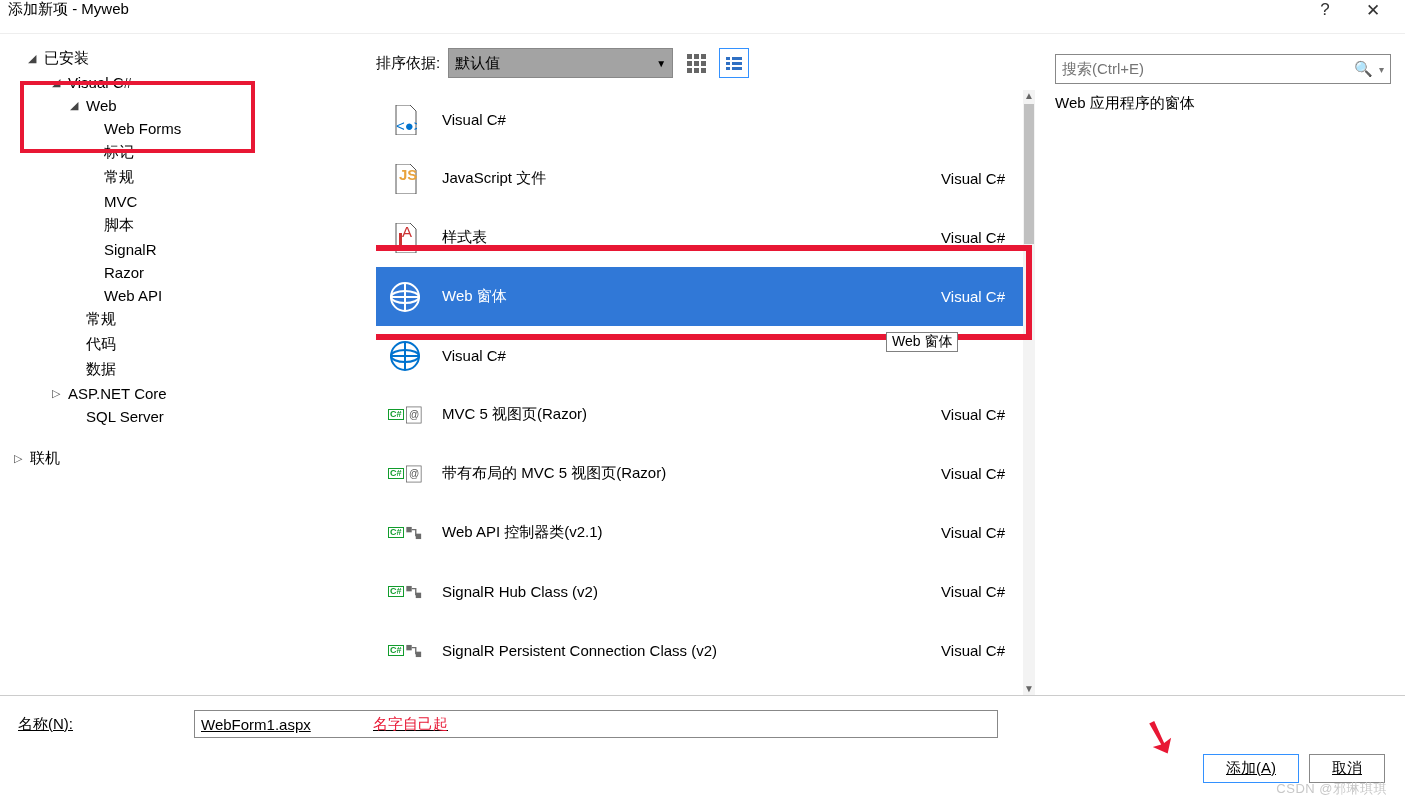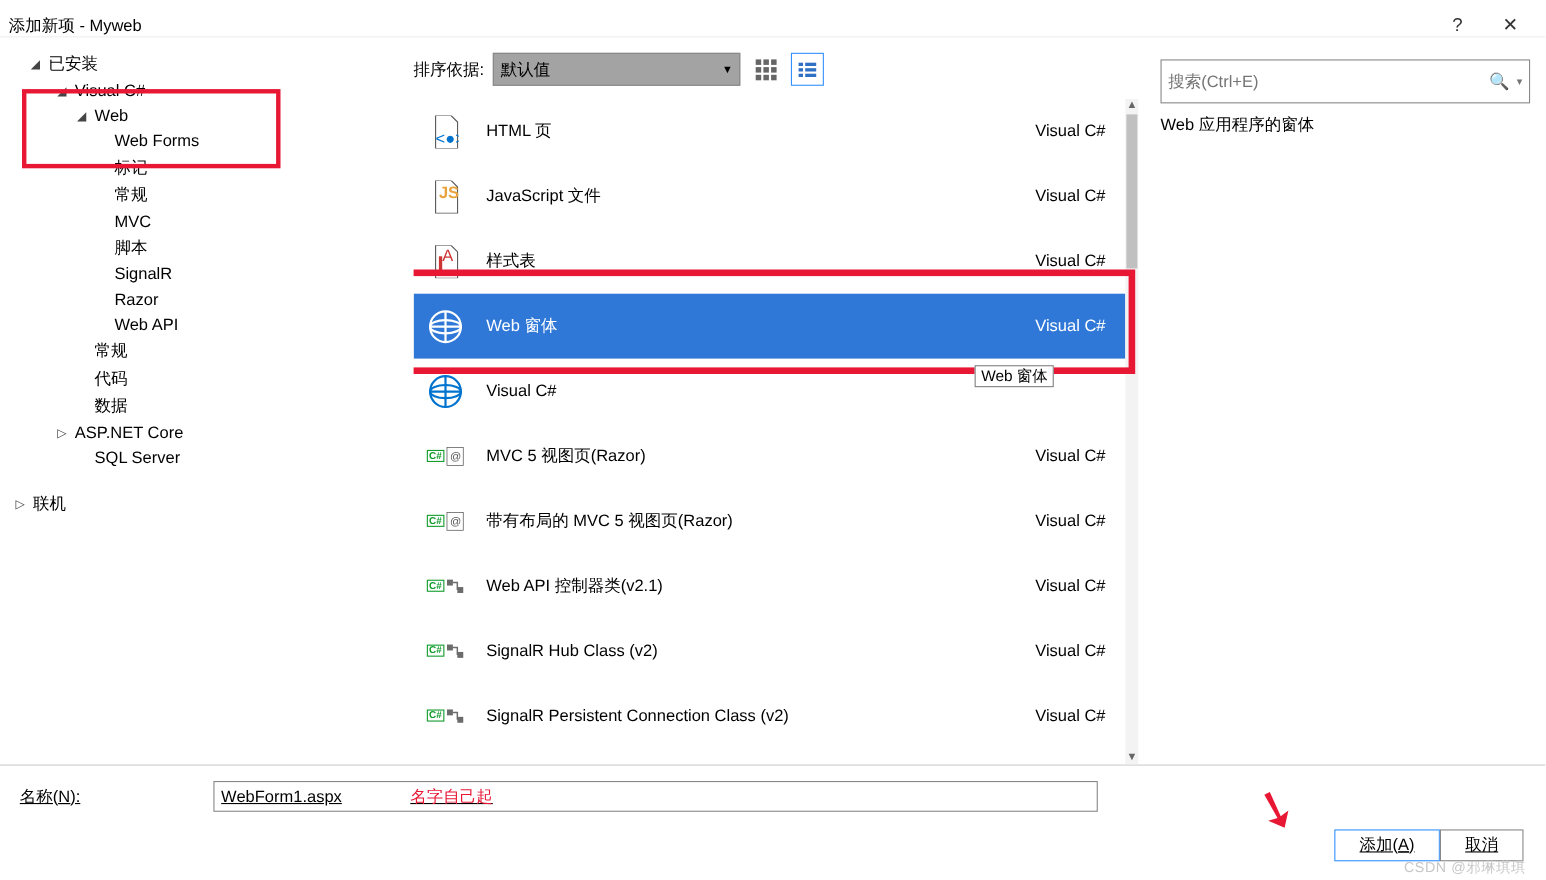--- a/index.html
+++ b/index.html
@@ -1,19 +1,19 @@
 <!DOCTYPE html>
 <html><head>
 <meta charset="utf-8">
 <style>
   :root { --border:#ccc; --blue:#0b6ed1; --select:#3078d7; --red:#e81734; }
   * { font-family: "Microsoft YaHei", Tahoma, Arial, sans-serif; font-size:15px; box-sizing:border-box; }
   body { margin:0; background:#fff; width:1405px; height:800px; position:relative; overflow:hidden; }
 
-  .titlebar { height:34px; display:flex; align-items:flex-end; padding:0 8px; border-bottom:1px solid #eee; }
+  .titlebar { height:34px; display:flex; align-items:flex-start; padding:0 8px; border-bottom:1px solid #eee; }
   .title { flex:1; }
   .tb-ctrl { width:48px; text-align:center; font-size:17px; color:#333; }
 
   .main { display:flex; height:662px; border-bottom:1px solid var(--border); }
   .left { width:375px; padding:12px 0 0 10px; overflow:hidden; position:relative; }
   .tree-item { padding:3px 0 3px 0; display:flex; align-items:center; gap:2px; }
   .caret { width:14px; display:inline-block; font-size:11px; color:#444; }
   .caret.none { opacity:0; }
   .lbl { }
   .ind1 { padding-left:18px; } .ind2 { padding-left:42px; } .ind3 { padding-left:78px; }
@@ -46,34 +46,34 @@
   .csharp-badge .cs{font-size:9px;font-weight:bold;color:#119c2c;background:#fff;border:1px solid #119c2c;padding:0 1px;line-height:9px;margin-right:1px;}
   .csharp-badge svg{display:block;}
   .scroll-track { position:absolute; right:0; top:0; width:12px; height:100%; background:#f3f3f3; }
   .scroll-thumb { position:absolute; left:1px; width:10px; top:0; height:140px; background:#c0c0c0; }
   .scroll-arrow { position:absolute; left:0; width:12px; height:12px; font-size:10px; text-align:center; color:#666; }
 
   .red-box2 { position:absolute; border:6px solid var(--red); left:-17px; top:155px; width:673px; height:95px; pointer-events:none; }
   .list-wrap .tooltip-box { position:absolute; border:1px solid #808080; padding:0px 5px; font-size:14px; background:#fff; left:510px; top:242px; }
 
   .right { width:370px; padding:12px 14px 0 20px; position:relative; }
-  .search { height:40px; border:1px solid #888; display:flex; align-items:center; padding:0 6px; color:#757575; margin-top:8px; }
+  .search { height:30px; border:1px solid #888; display:flex; align-items:center; padding:0 6px; color:#757575; margin-top:8px; }
   .search .mag { margin-left:auto; }
   .search .dd { margin-left:6px; font-size:10px; }
   .r-type { margin-top:26px; }
   .r-type b { font-weight:600; }
   .r-desc { margin-top:10px; }
 
   .bottom { height:104px; padding:14px 16px 0 18px; display:flex; flex-direction:column; gap:16px;text-decoration:underline; }
   .b-row1 { display:flex; align-items:center; }
   .b-lbl { width:176px; }
   .b-lbl u{ text-decoration: underline; }
   .name-input { height:28px; width:804px; border:1px solid #888; padding:2px 6px; }
   .anno { color:var(--red); margin-left:-625px; z-index:2; position:relative; pointer-events:none; }
-  .b-row2 { display:flex; justify-content:flex-end; padding-right:4px; }
+  .b-row2 { display:flex; justify-content:flex-end; gap:10px; padding-right:4px; }
   .btn { border:1px solid #888; padding:4px 22px; cursor:default; background:#fff; }
   .btn.primary { border-color:#3391ff; }
   .watermark { position:absolute; right:18px; bottom:2px; color:#c8c8c8; font-size:13px; letter-spacing:.5px; pointer-events:none; }
   .arrow-anno { position:absolute; right:225px; bottom:36px; color:var(--red); font-size:48px; transform:rotate(18deg); pointer-events:none;}
 </style>
 </head>
 <body>
 
 <div class="titlebar">
   <span class="title">添加新项 - Myweb</span>
@@ -187,21 +187,20 @@
 
     <div class="list-wrap">
       <div class="list">
         <div class="row">
           <span class="ico">
               <svg width="24" height="30" viewBox="0 0 24 30">
                 <path d="M3 0h14l6 6v24H3z" fill="#fff" stroke="#555"></path>
                 <text x="3" y="26" font-size="9" fill="#0073cf">&lt;●&gt;</text>
               </svg>
             </span>
-          <span class="txt">HTML 页</span>
             <span class="lang">Visual C#</span>
         </div>
         <div class="row">
           <span class="ico">
               <svg width="24" height="30" viewBox="0 0 24 30">
                 <path d="M3 0h14l6 6v24H3z" fill="#fff" stroke="#555"></path>
                 <text x="6" y="16" font-size="10" font-weight="bold" fill="#e8a33d">JS</text>
               </svg>
             </span>
           <span class="txt">JavaScript 文件</span>

